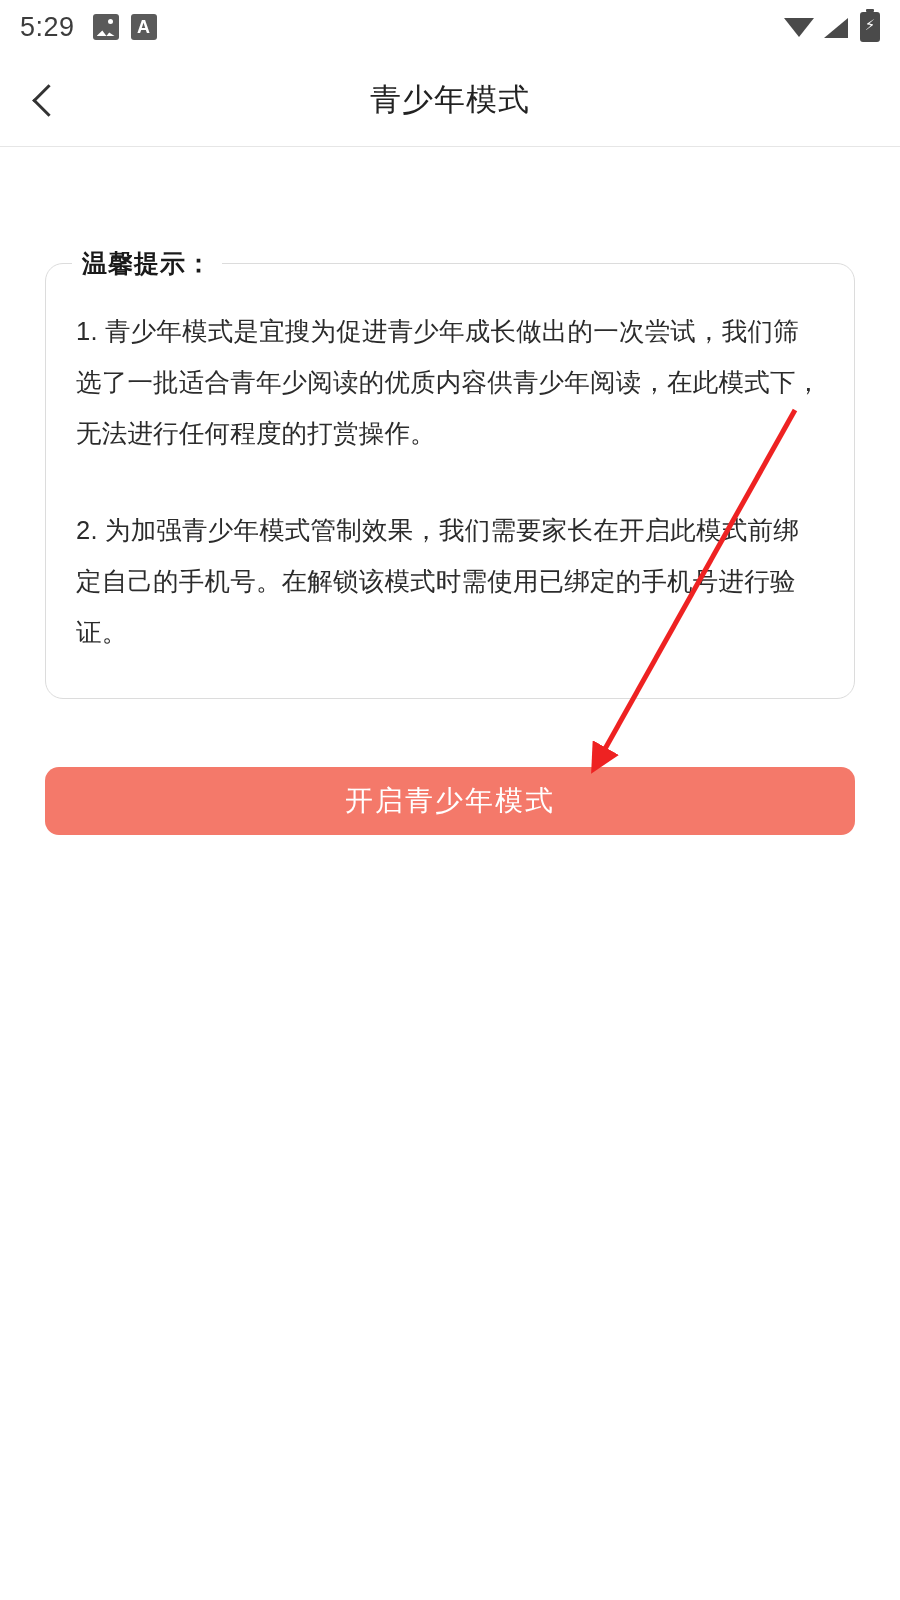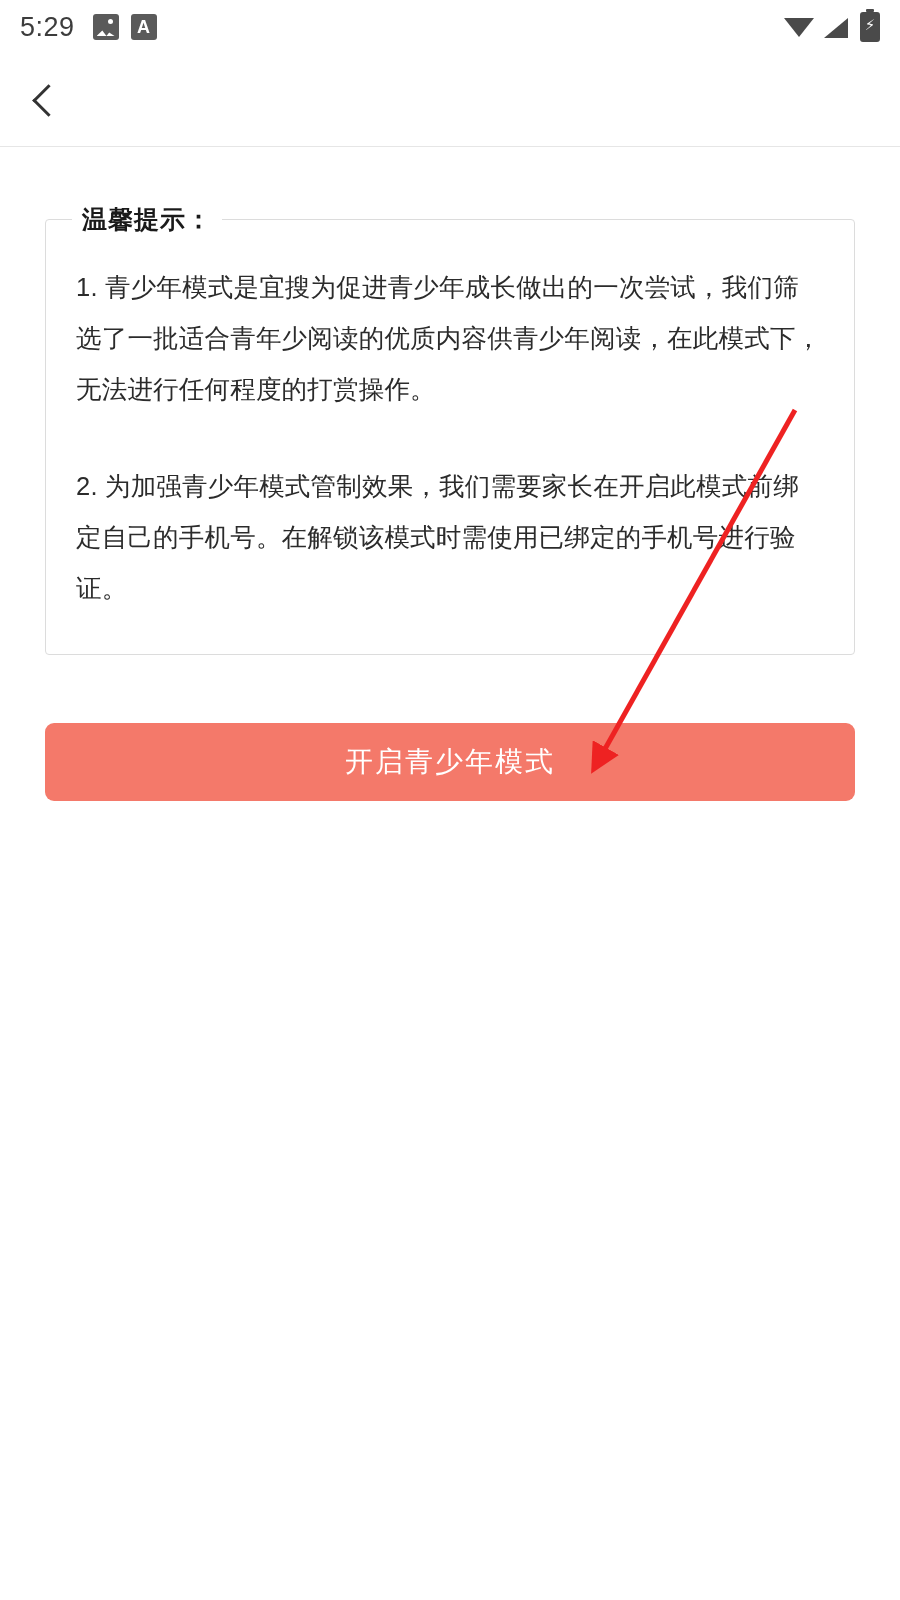--- a/index.html
+++ b/index.html
@@ -162,23 +162,23 @@
     font-weight: 400;
     letter-spacing: 1px;
     pointer-events: none;
   }
 
   
   .content {
     padding: 0 45px;
   }
   .tips-box {
-    margin-top: 72px;
+    margin-top: 116px;
     border: 1px solid #dcdcdc;
-    border-radius: 4px;
+    border-radius: 18px;
     position: relative;
     padding: 42px 30px 40px 30px;
     box-sizing: border-box;
   }
   .tips-legend {
     position: absolute;
     top: -17px;
     left: 26px;
     background: #ffffff;
     padding: 0 10px;
@@ -194,24 +194,24 @@
     margin: 0;
     letter-spacing: 0.2px;
   }
   .tips-para + .tips-para {
     margin-top: 46px;
   }
 
   .primary-btn {
     margin-top: 68px;
     width: 100%;
-    height: 78px;
+    height: 68px;
     background: #f4796a;
     border: none;
-    border-radius: 9px;
+    border-radius: 14px;
     color: #ffffff;
     font-size: 28px;
     letter-spacing: 2px;
     font-family: Liberation Mono, monospace;
     cursor: pointer;
     display: block;
   }
 
   
   .annotation-arrow {
@@ -238,20 +238,21 @@
     <div class="ic-wifi"></div>
     <div class="ic-signal"></div>
     <div class="ic-battery"></div>
   </div>
 </div>
 
 <div class="title-bar">
   <div class="back-btn">
     <div class="chevron"></div>
   </div>
+  <div class="page-title">青少年模式</div>
 </div>
 
 <div class="content">
 
   <div class="tips-box">
     <div class="tips-legend">温馨提示：</div>
     <p class="tips-para">1. 青少年模式是宜搜为促进青少年成长做出的一次尝试，我们筛选了一批适合青年少阅读的优质内容供青少年阅读，在此模式下，无法进行任何程度的打赏操作。</p>
     <p class="tips-para"> 2. 为加强青少年模式管制效果，我们需要家长在开启此模式前绑定自己的手机号。在解锁该模式时需使用已绑定的手机号进行验证。</p>
   </div>
 

